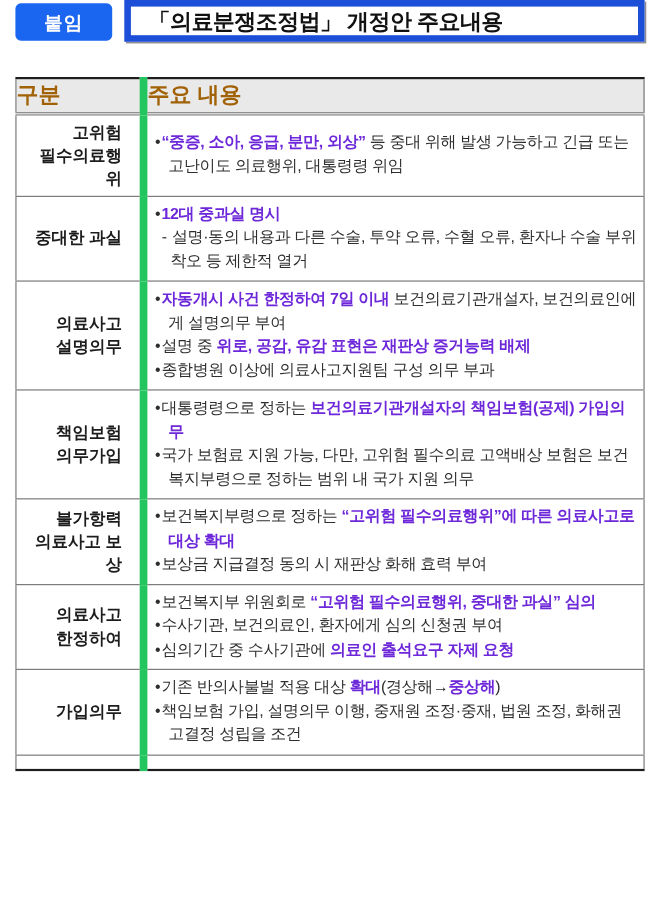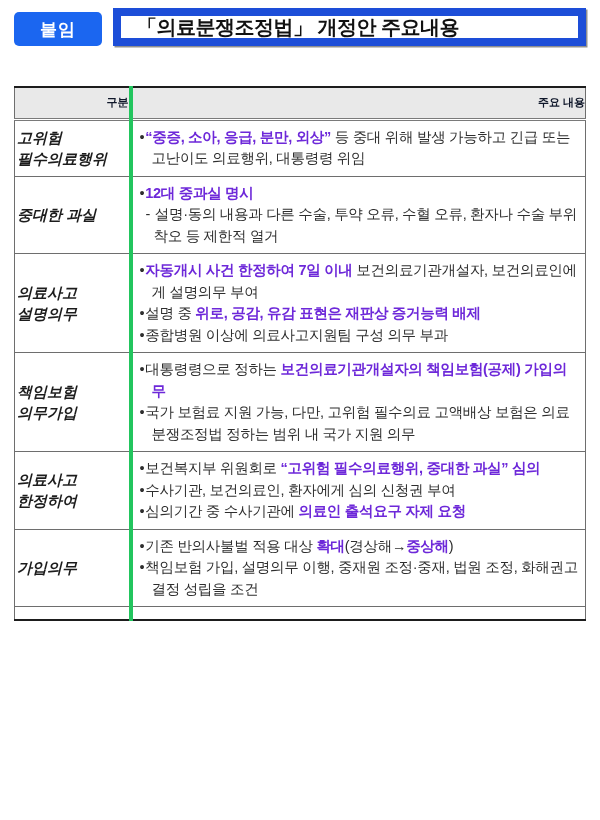--- a/index.html
+++ b/index.html
@@ -9,31 +9,31 @@
   }
   *{box-sizing:border-box;margin:0;padding:0;}
   html,body{width:600px;height:820px;background:#ffffff;overflow:hidden;}
   body{
     font-family:"Liberation Sans","DejaVu Sans",sans-serif;
     color:var(--ink);
   }
   .page{width:600px;height:820px;padding:8px 14px 0 14px;}
 
   
-  .top{display:flex;align-items:flex-end;gap:11px;height:38px;}
+  .top{display:flex;align-items:center;gap:11px;height:22px;}
   .badge{
     width:88px;min-width:88px;height:34px;margin-top:2px;
     background:var(--badge-blue);
     border-radius:5px;
     display:flex;align-items:center;justify-content:center;
     color:#ffffff;font-weight:bold;font-size:17px;letter-spacing:1px;
   }
   .title-box{
     flex:1;height:38px;
-    border:8px solid #1d4ed8;
+    border:6px solid #1d4ed8;
     box-shadow:1.5px 1.5px 0 #8f8f8f;
     background:#ffffff;
     display:flex;align-items:center;
     padding-left:16px;
   }
   .title-box .t{
     font-size:20px;font-weight:bold;color:#111;letter-spacing:-0.5px;
   }
 
   
@@ -43,31 +43,31 @@
     border-collapse:collapse;
     table-layout:fixed;
     border-top:2px solid #1d1d1d;
     border-bottom:2px solid #1d1d1d;
     border-left:1px solid #6e6e6e;
     border-right:1px solid #6e6e6e;
   }
   col.c1{width:116px;}
   th{
     background:var(--header-gray);
-    font-size:11px;font-weight:bold;color:#0f172a;
-    height:32px;text-align:right;vertical-align:middle;
+    font-size:20px;font-weight:bold;color:#a16207;
+    height:32px;text-align:left;vertical-align:middle;
     border-bottom:3px double #7a7a7a;
   }
-  th + th, td + td{border-left:4px solid #22c55e;}
+  th + th, td + td{border-left:7px solid #22c55e;}
   tbody tr + tr td{border-top:1px solid #6e6e6e;}
   td{vertical-align:middle;}
   td.cat{
-    text-align:left;
+    text-align:right;
     font-weight:bold;font-size:15px;color:#1c1c1c;
-    padding:5px 2px;line-height:21px;font-style:italic;
+    padding:5px 16px;line-height:21px;
   }
   td.content{padding:6px 6px 6px 7px;}
   .item{
     font-size:14.5px;line-height:21.5px;color:var(--ink);
     padding-left:12px;text-indent:-12px;
     letter-spacing:-0.3px;
   }
   .item .bullet{display:inline;margin-right:1px;}
   .item.sub{padding-left:14px;text-indent:-8px;}
   .item .b{font-weight:bold;color:#6d28d9;}
@@ -127,21 +127,31 @@
             <div class="item"><span class="bullet">•</span><span>종합병원 이상에 의료사고지원팀 구성 의무 부과</span></div>
           </td>
         </tr>
         <tr>
           <td class="cat">
             <div>책임보험</div>
             <div>의무가입</div>
           </td>
           <td class="content">
             <div class="item"><span class="bullet">•</span><span>대통령령으로 정하는 </span><span class="b">보건의료기관개설자의 책임보험(공제) 가입의무</span></div>
-            <div class="item"><span class="bullet">•</span><span>국가 보험료 지원 가능, 다만, 고위험 필수의료 고액배상 보험은 의료분쟁조정법 정하는 범위 내 국가 지원 의무</span></div>
+            <div class="item"><span class="bullet">•</span><span>국가 보험료 지원 가능, 다만, 고위험 필수의료 고액배상 보험은 보건복지부령으로 정하는 범위 내 국가 지원 의무</span></div>
+          </td>
+        </tr>
+        <tr>
+          <td class="cat">
+            <div>불가항력</div>
+            <div>의료사고 보상</div>
+          </td>
+          <td class="content">
+            <div class="item"><span class="bullet">•</span><span>보건복지부령으로 정하는 </span><span class="b">“고위험 필수의료행위”에 따른 의료사고로 대상 확대</span></div>
+            <div class="item"><span class="bullet">•</span><span>보상금 지급결정 동의 시 재판상 화해 효력 부여</span></div>
           </td>
         </tr>
         <tr>
           <td class="cat">
             <div>의료사고</div>
             <div>한정하여</div>
           </td>
           <td class="content">
             <div class="item"><span class="bullet">•</span><span>보건복지부 위원회로 </span><span class="b">“고위험 필수의료행위, 중대한 과실” 심의</span></div>
             <div class="item"><span class="bullet">•</span><span>수사기관, 보건의료인, 환자에게 심의 신청권 부여</span></div>

